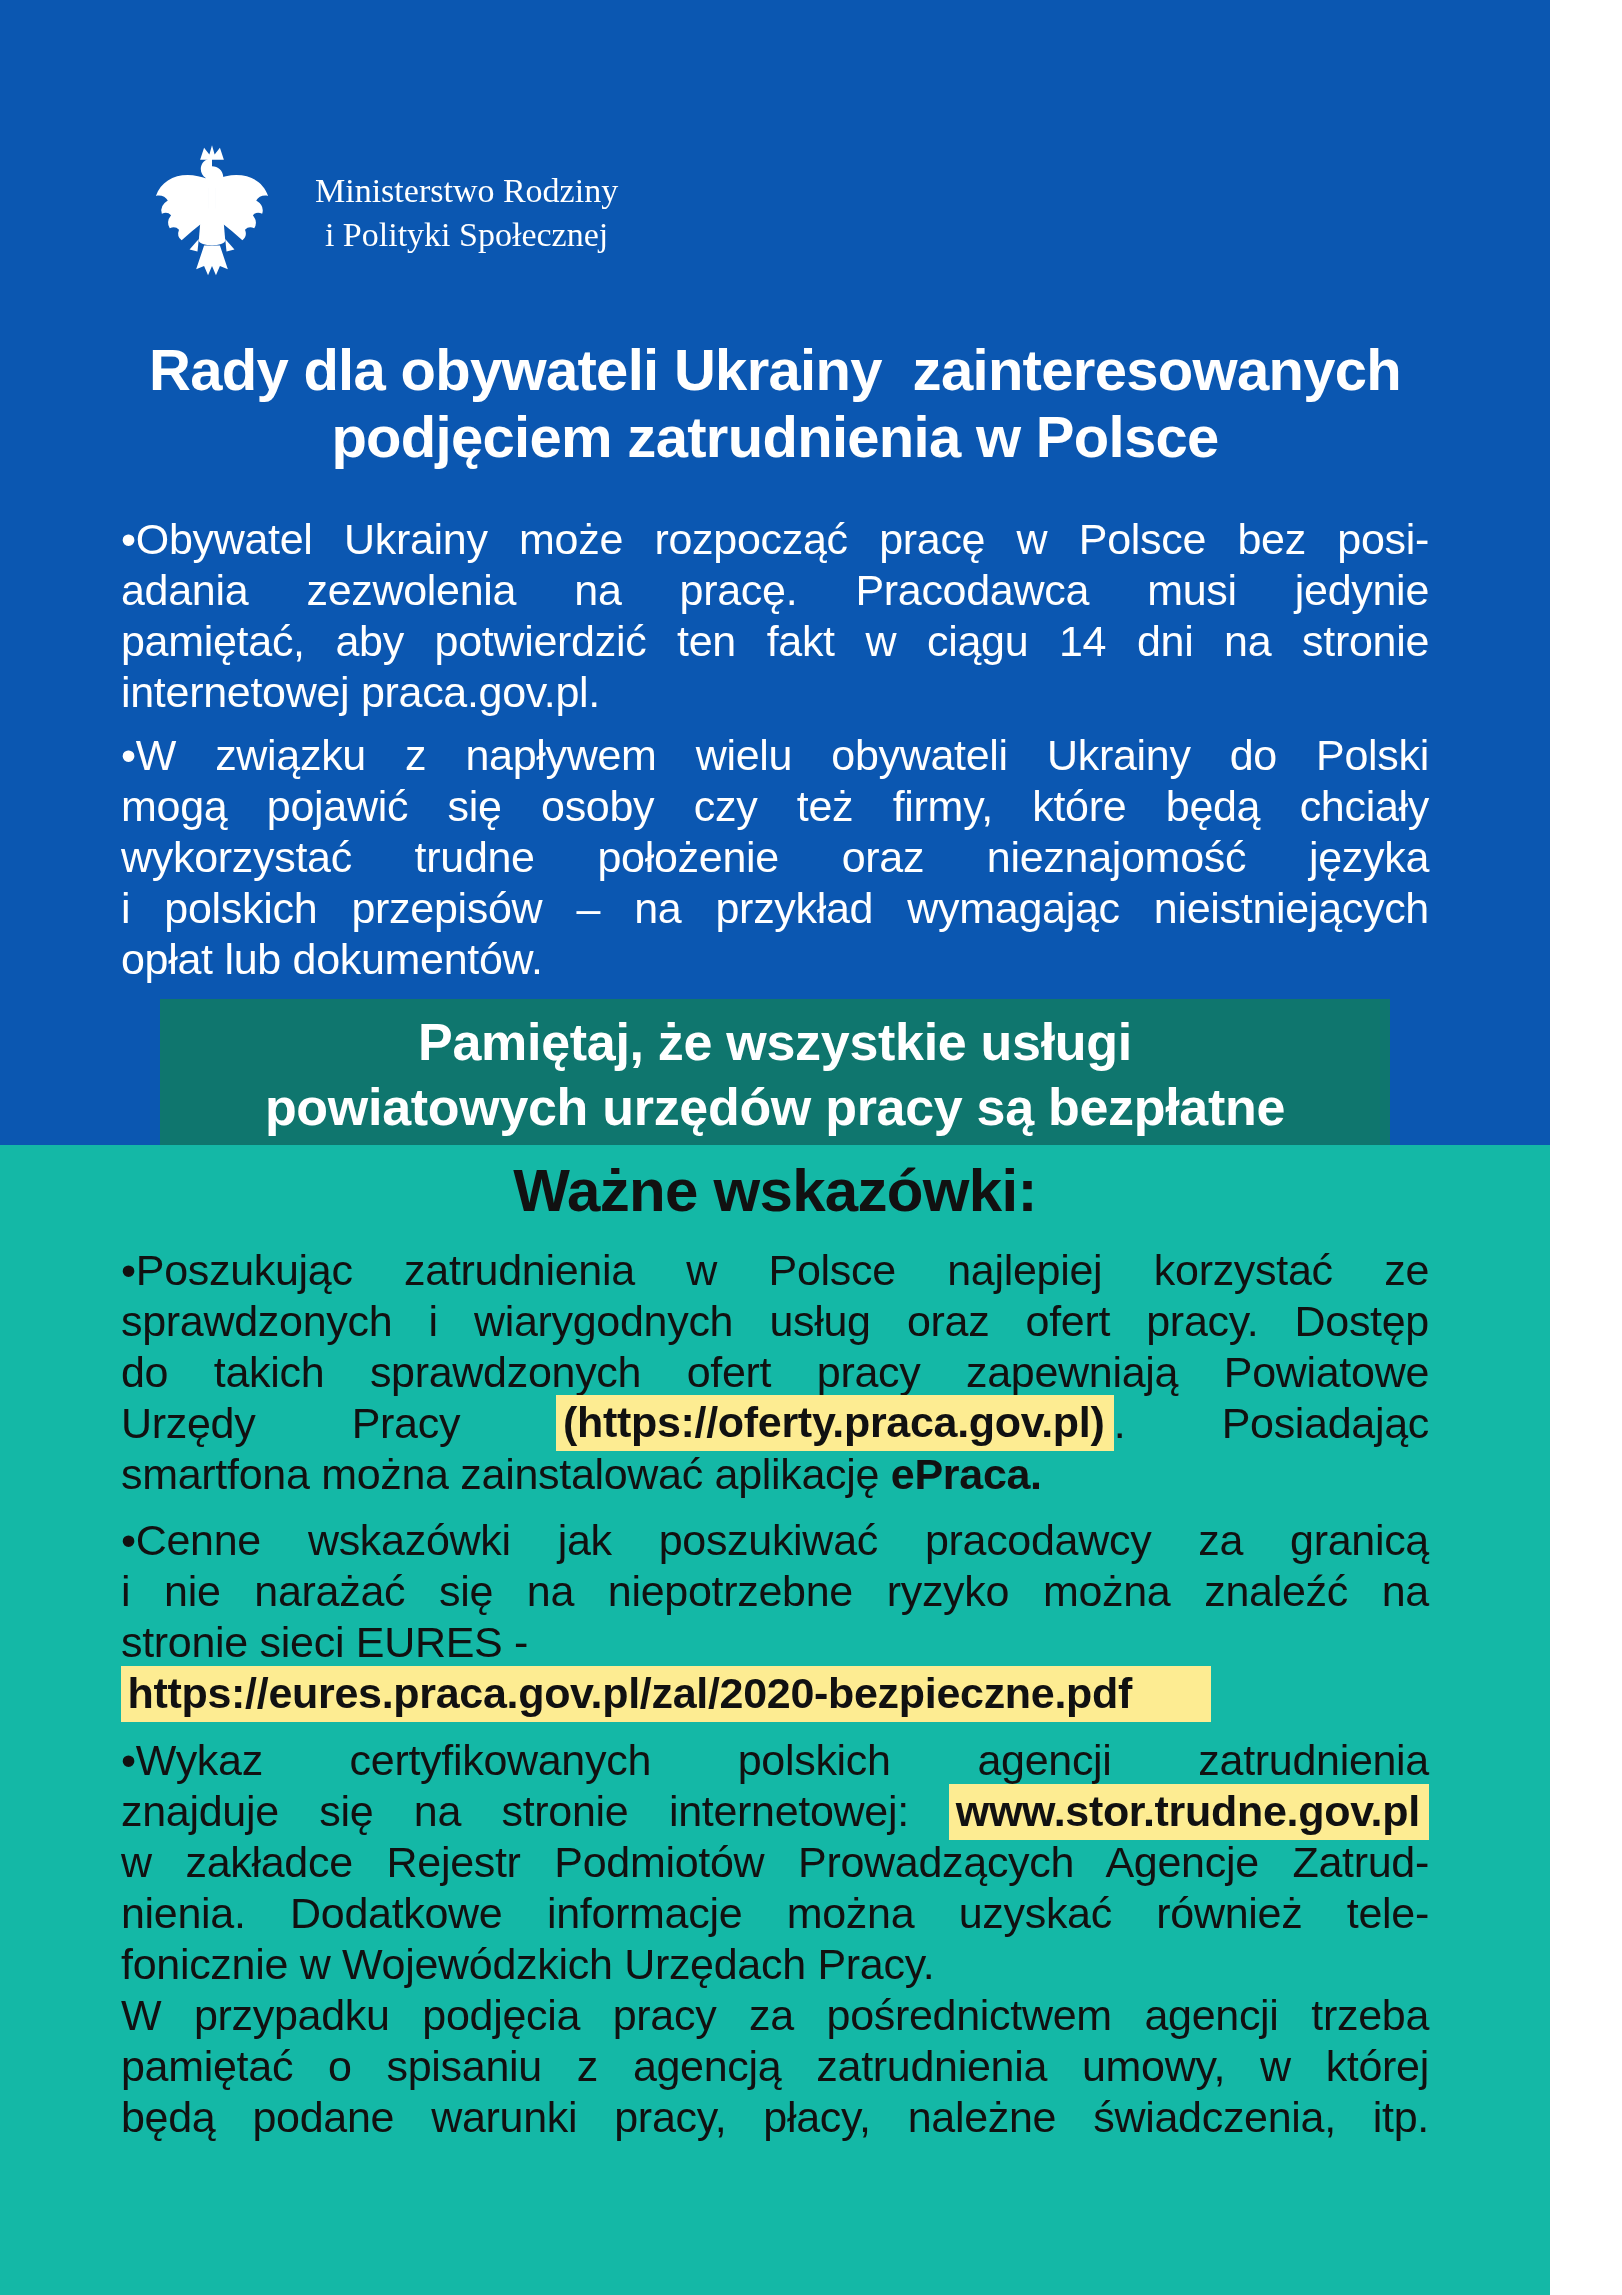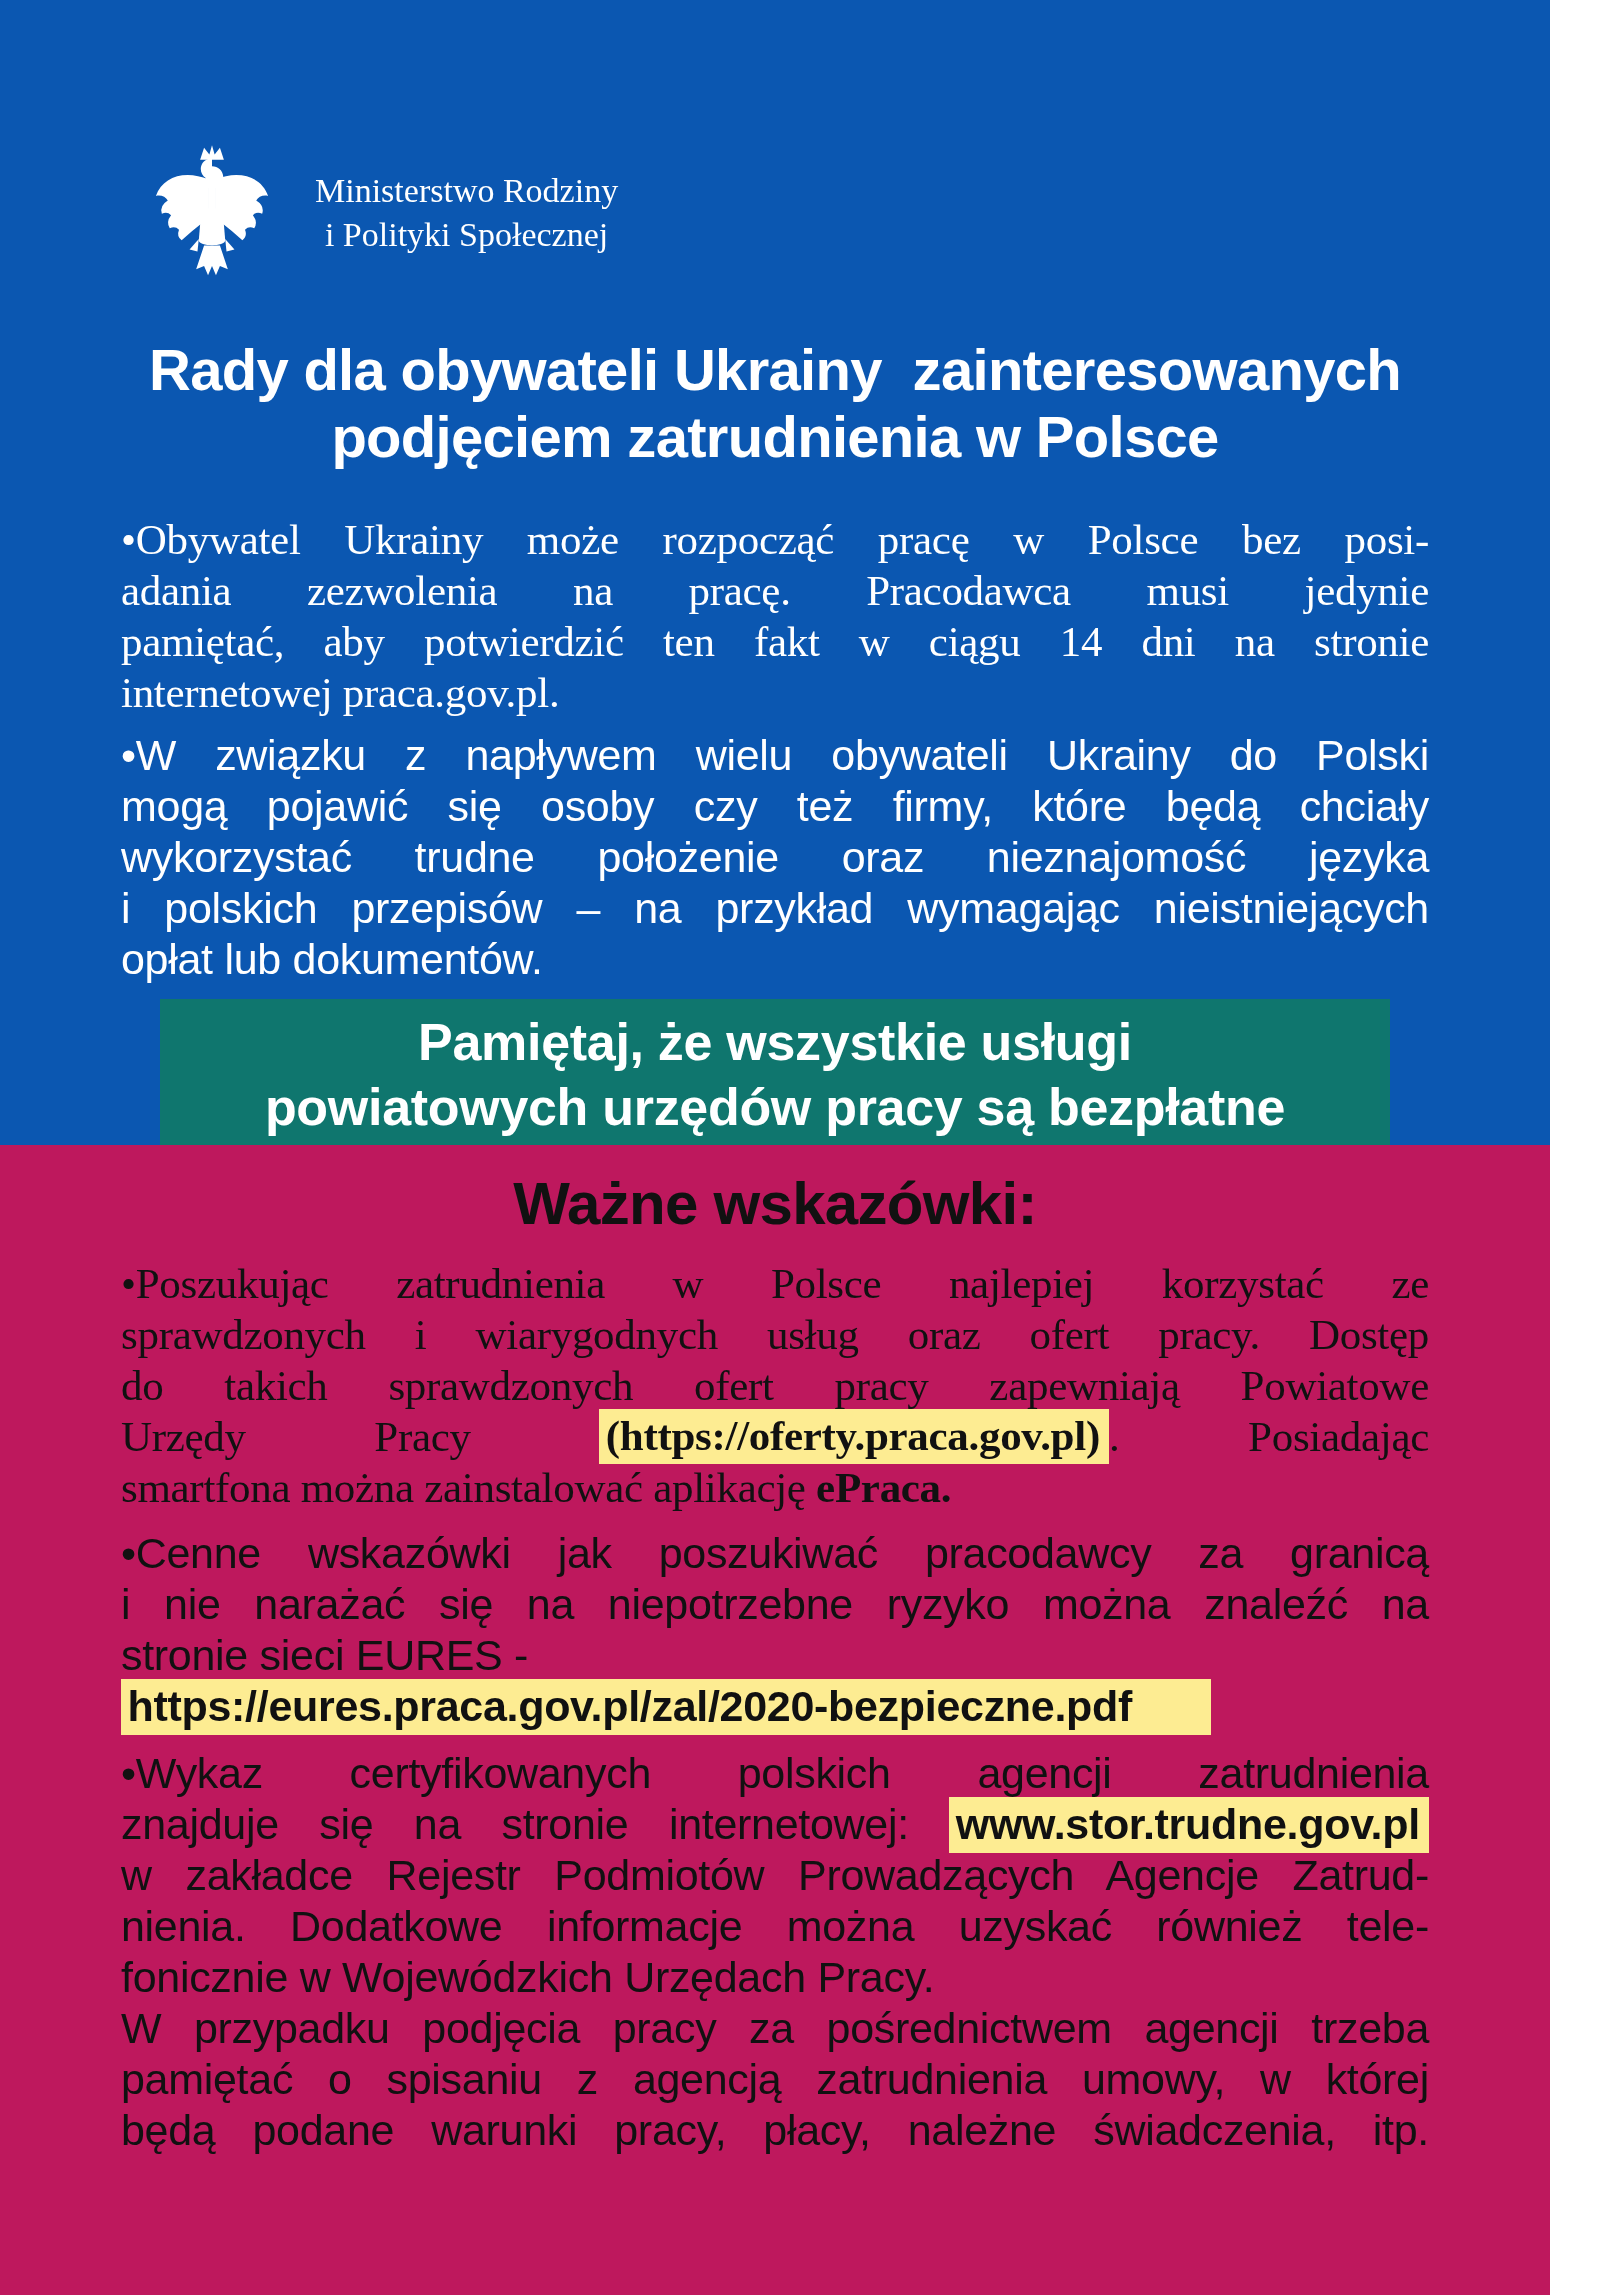--- a/index.html
+++ b/index.html
@@ -26,33 +26,33 @@
   .poster-title .tl{white-space:pre;}
   
   .para{font-size:43px;line-height:51px;letter-spacing:-0.3px;}
   .blue-section .para{color:#ffffff;}
   .para .ln{text-align:justify;}
   .para .ln-just{text-align-last:justify;}
   .para .ln-left{text-align-last:left;}
   .bold{font-weight:bold;}
   .hl{background:#fdec92;color:#111111;padding:3.3px 9.2px 4.6px 6.5px;}
   .hl-wide{padding-right:79px;}
-  .p-first{margin-top:44px;font-family:Liberation Serif, serif;}
+  .p-first{margin-top:44px;}
   .p-next{margin-top:11.8px;}
   
   .notice-box{
     box-sizing:border-box;width:1230px;margin:14.4px auto 0 auto;
     background:#0f766e;padding:10.5px 13px 13px 13px;
     text-align:center;font-weight:bold;font-size:52px;line-height:65px;color:#ffffff;
     letter-spacing:-0.3px;
   }
   
   .yellow-section{
-    box-sizing:border-box;height:1150px;background:#be185d;
-    padding:25px 121px 0 121px;color:#111111;overflow:hidden;
+    box-sizing:border-box;height:1150px;background:#14b8a6;
+    padding:12px 121px 0 121px;color:#111111;overflow:hidden;
   }
   .section-heading{
     text-align:center;font-weight:bold;font-size:60px;line-height:68px;
     letter-spacing:-0.7px;color:#111111;
   }
   .yellow-section .p-first{margin-top:19.6px;}
   .yellow-section .p-next{margin-top:15.7px;}
 </style>
 </head>
 <body>

